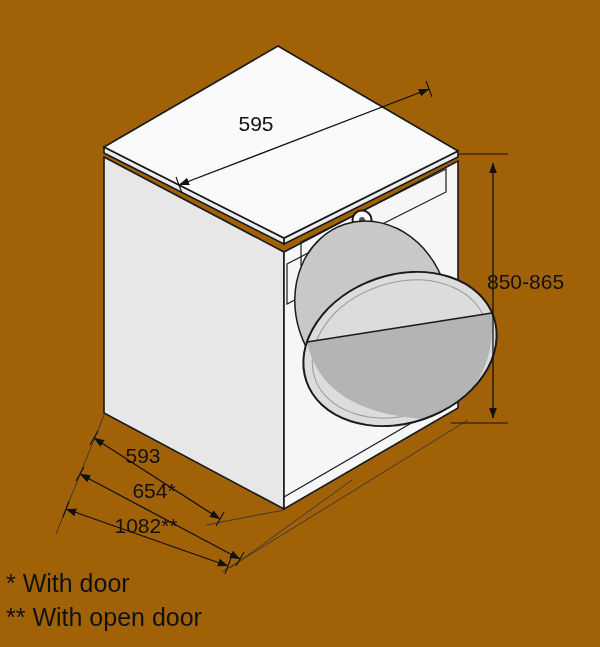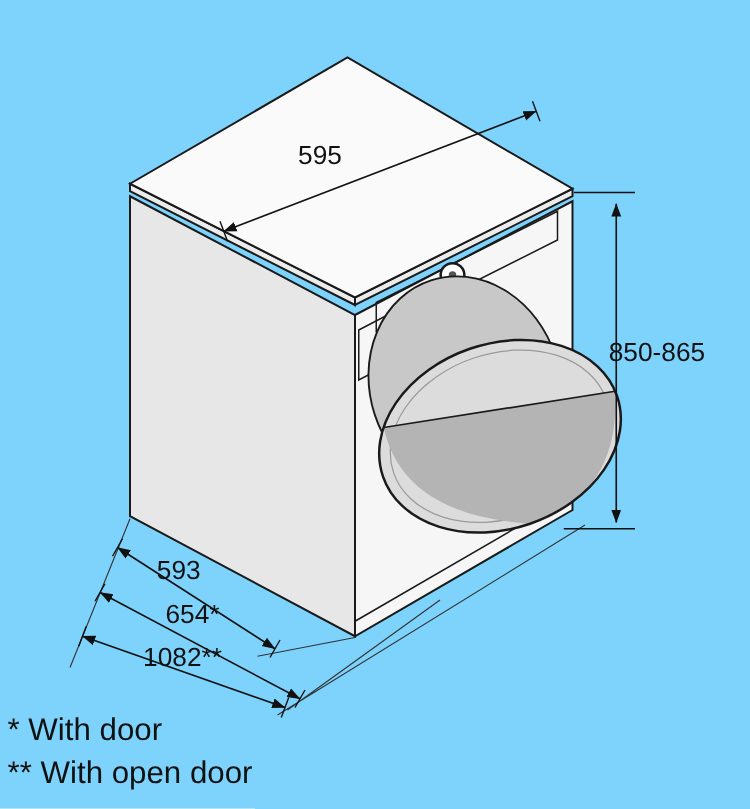--- a/index.html
+++ b/index.html
@@ -5,21 +5,21 @@
   html, body {
     margin: 0;
     padding: 0;
     background: #ffffff;
     font-family: "Liberation Sans", sans-serif;
   }
   .canvas {
     position: relative;
     width: 600px;
     height: 647px;
-    background: #7dd3fc;
+    background: #a16207;
     overflow: hidden;
   }
   svg { display: block; }
   .dim-label {
     font-family: "Liberation Sans", sans-serif;
     font-size: 21px;
     fill: #111111;
   }
   .footnote {
     font-family: "Liberation Sans", sans-serif;

